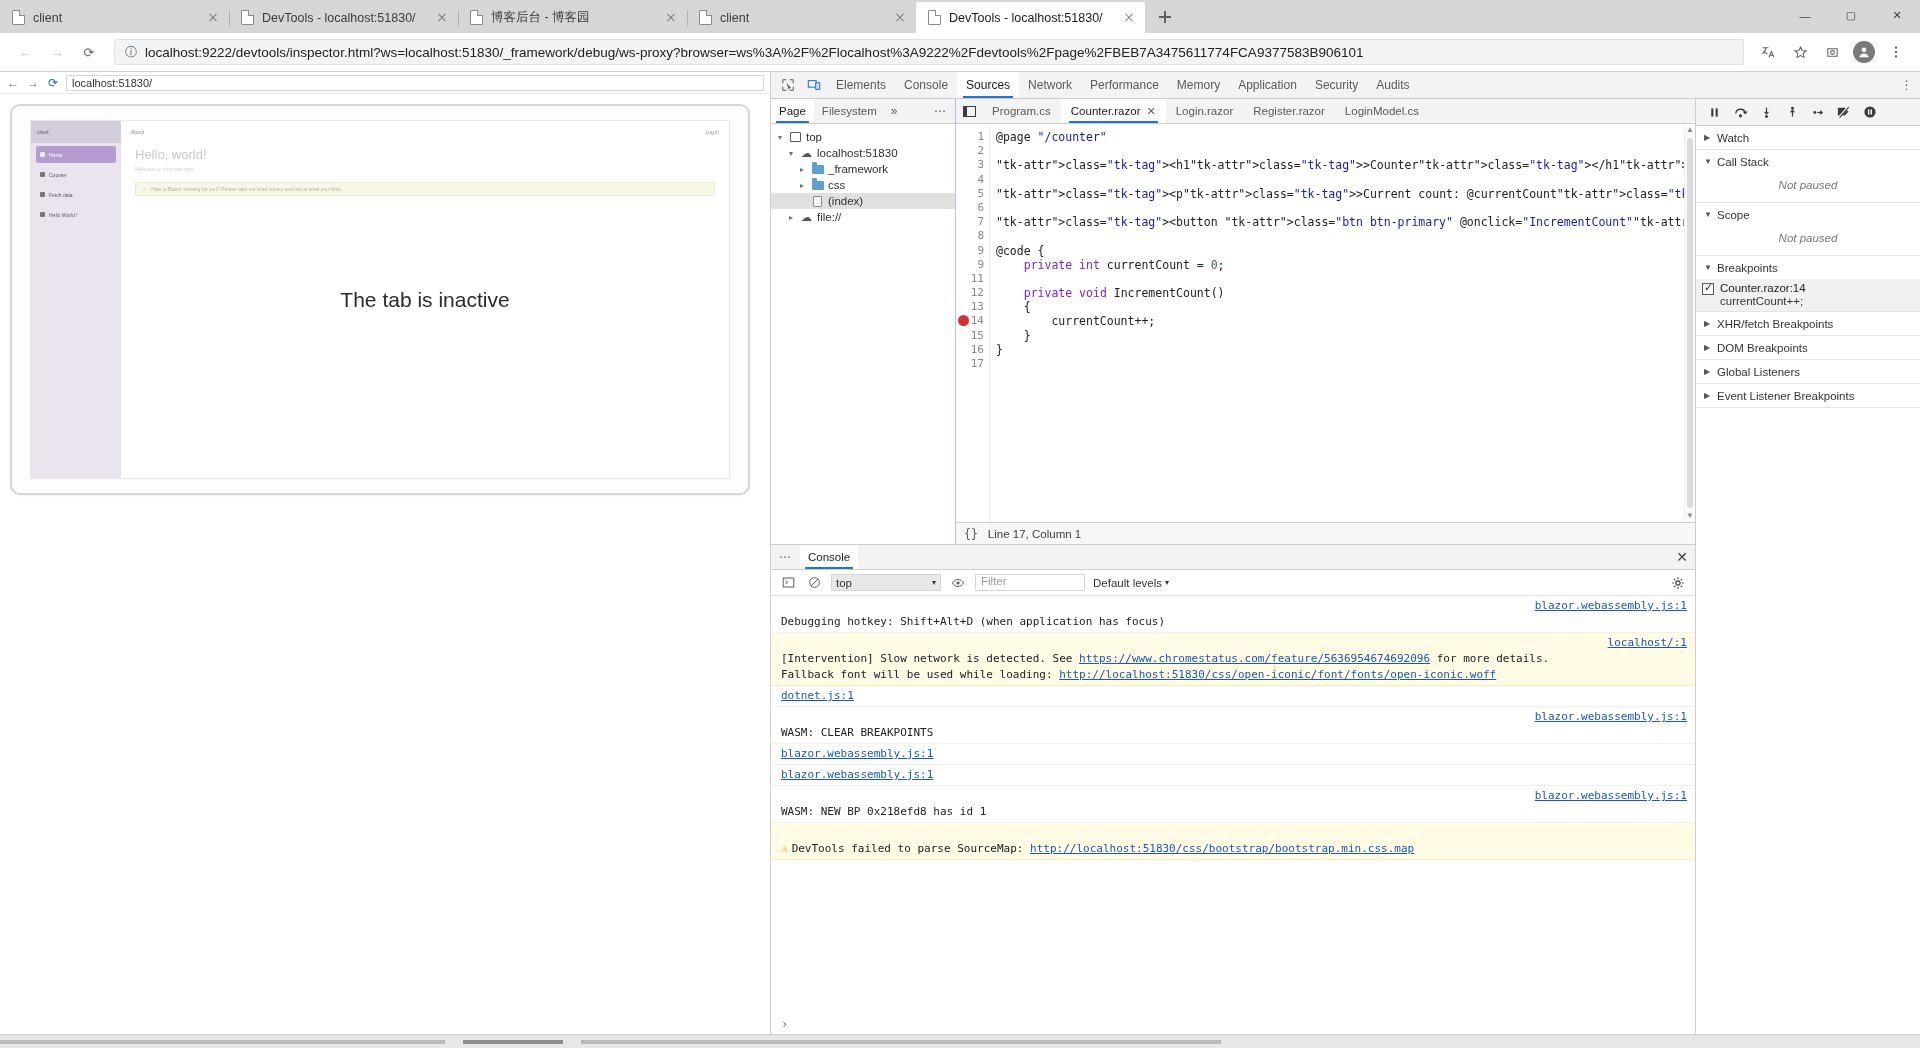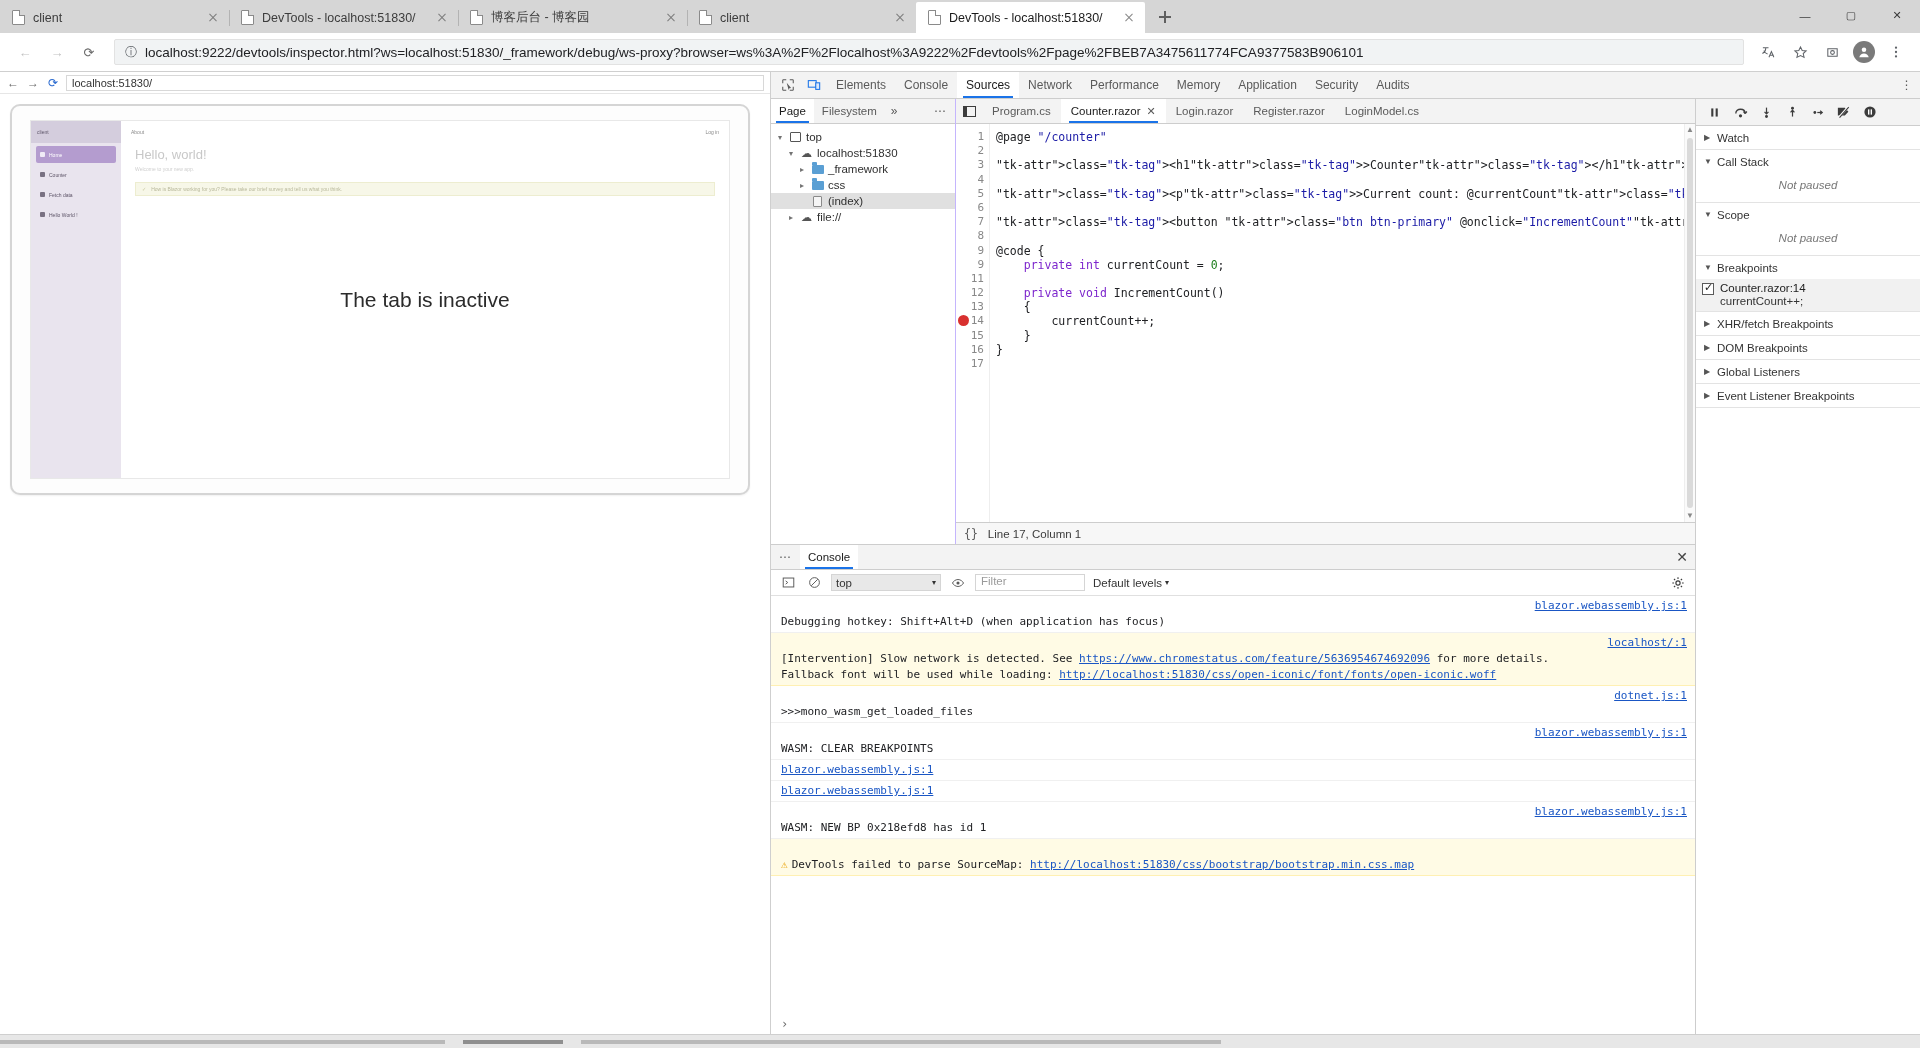--- a/index.html
+++ b/index.html
@@ -582,21 +582,20 @@
             <div id="console-log">
                 <div class="log-row">
                   <div class="log-msg"><span>Debugging hotkey: Shift+Alt+D (when application has focus)</span></div>
                   <a class="log-src">blazor.webassembly.js:1</a>
                 </div>
                 <div class="log-row warn">
                   <div class="log-msg"><span>[Intervention] Slow network is detected. See </span><span class="lnk">https://www.chromestatus.com/feature/5636954674692096</span><span> for more details. Fallback font will be used while loading: </span><span class="lnk">http://localhost:51830/css/open-iconic/font/fonts/open-iconic.woff</span></div>
                   <a class="log-src">localhost/:1</a>
                 </div>
                 <div class="log-row">
-                  <div class="log-msg"><span>&gt;&gt;&gt;mono_wasm_get_loaded_files</span></div>
                   <a class="log-src">dotnet.js:1</a>
                 </div>
                 <div class="log-row">
                   <div class="log-msg"><span>WASM: CLEAR BREAKPOINTS</span></div>
                   <a class="log-src">blazor.webassembly.js:1</a>
                 </div>
                 <div class="log-row">
                   <a class="log-src">blazor.webassembly.js:1</a>
                 </div>
                 <div class="log-row">

